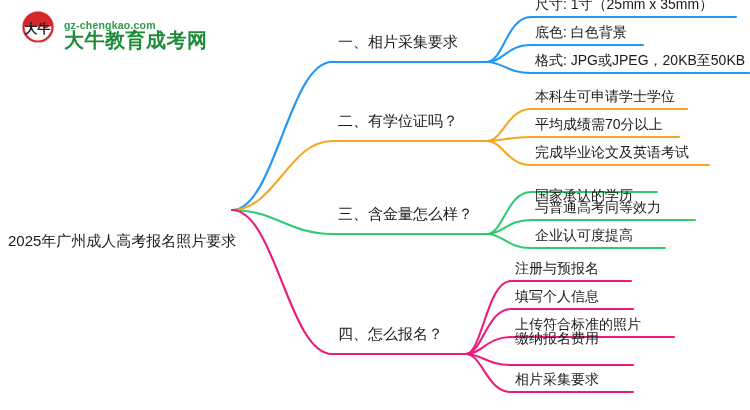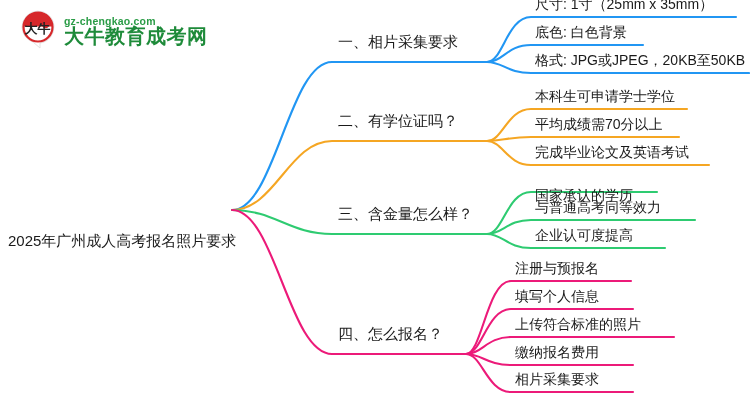--- a/index.html
+++ b/index.html
@@ -15,21 +15,21 @@
     font-family: "Liberation Sans", "DejaVu Sans", sans-serif;
     color: #1a1a1a;
   }
 
   
   #logo {
     position: absolute;
     left: 18px;
     top: 8px;
     display: flex;
-    align-items: center;
+    align-items: flex-end;
     gap: 6px;
   }
   #logo-mark {
     width: 40px;
     height: 42px;
     position: relative;
     flex: 0 0 auto;
   }
   #logo-text-wrap {
     display: flex;
@@ -181,15 +181,15 @@
     <div class="node leaf-label" style="left: 535px; top: 116px;">平均成绩需70分以上</div>
     <div class="node leaf-label" style="left: 535px; top: 144px;">完成毕业论文及英语考试</div>
     <div class="node branch-label" style="left: 338px; top: 205px;">三、含金量怎么样？</div>
     <div class="node leaf-label" style="left: 535px; top: 171px; margin-top: 16px;">国家承认的学历</div>
     <div class="node leaf-label" style="left: 535px; top: 199px;">与普通高考同等效力</div>
     <div class="node leaf-label" style="left: 535px; top: 227px;">企业认可度提高</div>
     <div class="node branch-label" style="left: 338px; top: 325px;">四、怎么报名？</div>
     <div class="node leaf-label" style="left: 515px; top: 260px;">注册与预报名</div>
     <div class="node leaf-label" style="left: 515px; top: 288px;">填写个人信息</div>
     <div class="node leaf-label" style="left: 515px; top: 316px;">上传符合标准的照片</div>
-    <div class="node leaf-label" style="left: 515px; top: 344px; text-align: center;">缴纳报名费用</div>
+    <div class="node leaf-label" style="left: 515px; top: 330px; text-align: center;">缴纳报名费用</div>
     <div class="node leaf-label" style="left: 515px; top: 371px;">相片采集要求</div>
   </div>
 
 </body></html>

